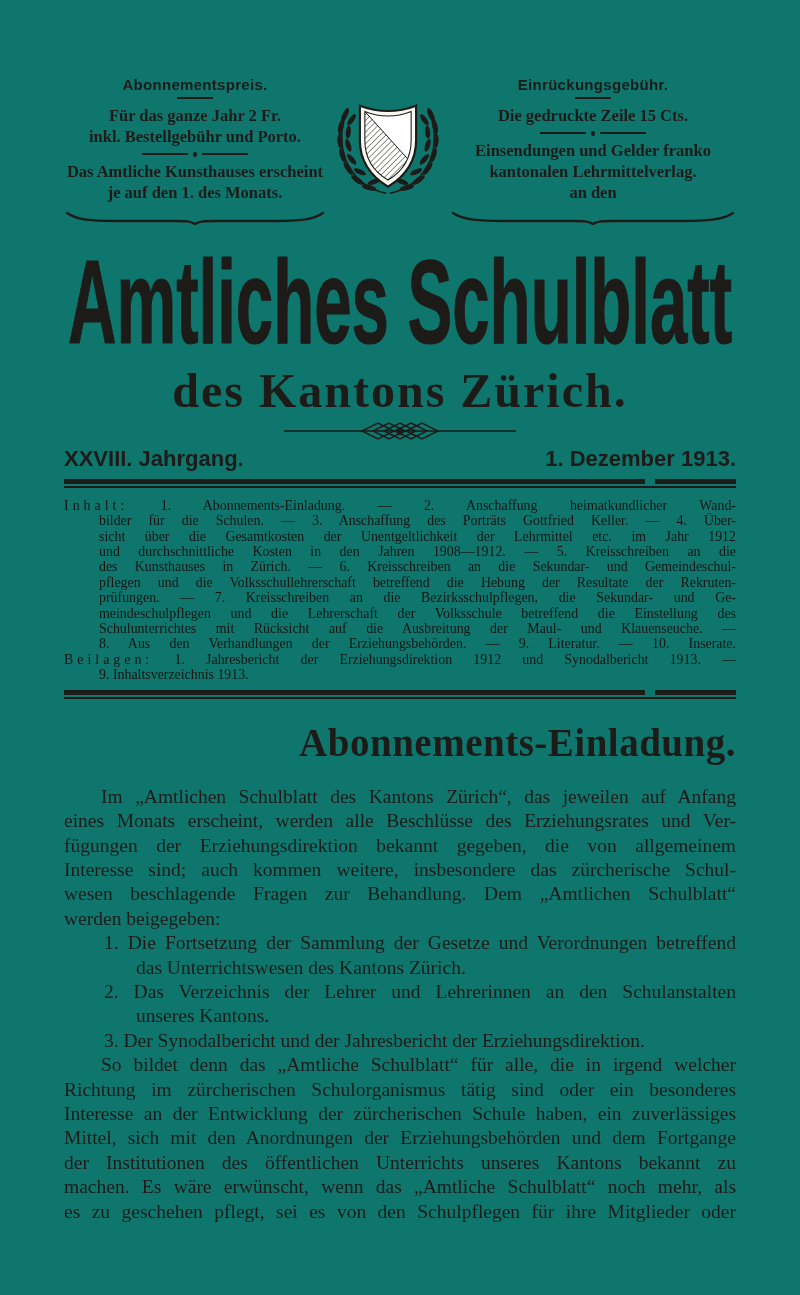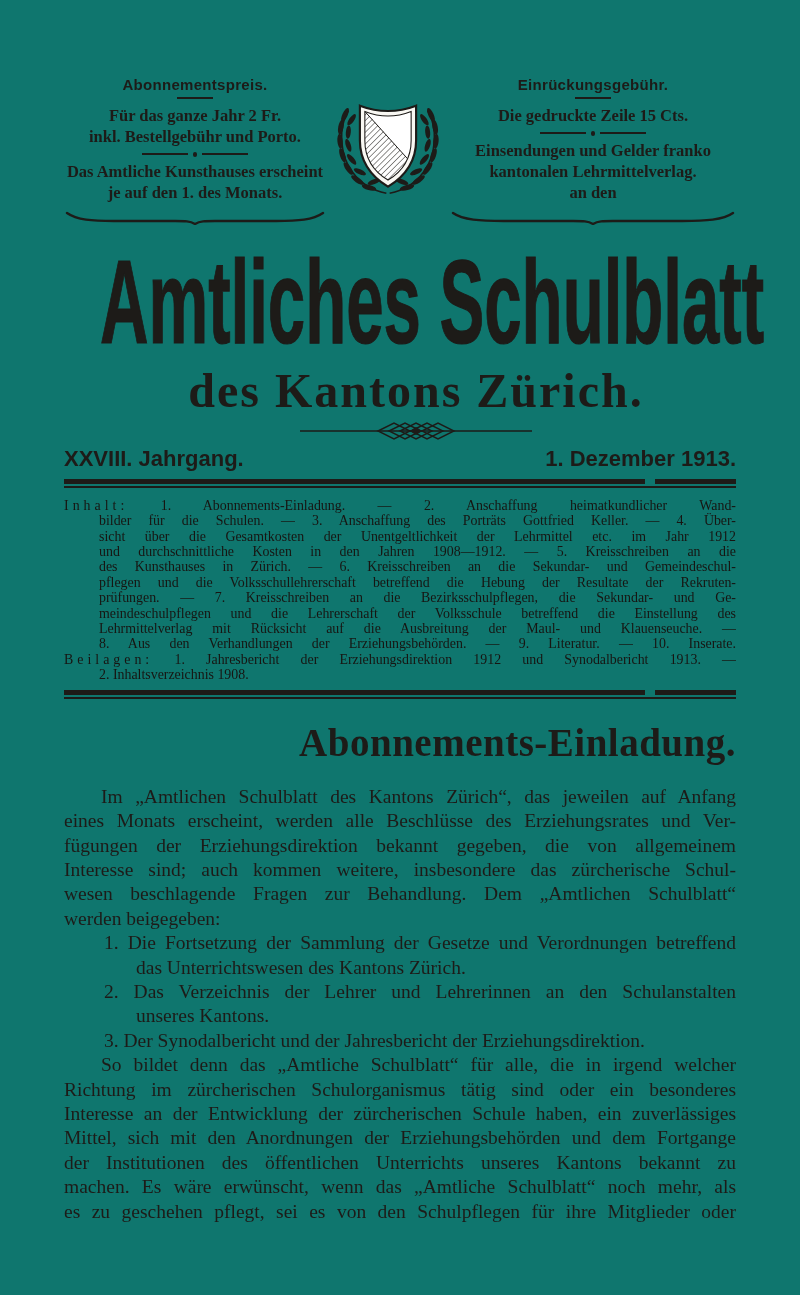--- a/index.html
+++ b/index.html
@@ -16,21 +16,21 @@
   .hdr-block.right { width:292px; }
   .hdr-title { font-family:"Liberation Sans", sans-serif; font-size:15px; letter-spacing:.3px; }
   .hdr-rule { width:36px; height:2px; background:#1d1b18; margin:4px auto 6px auto; }
   .hdr-line { font-size:16.5px; line-height:21px; }
   .dashdot { display:flex; align-items:center; justify-content:center; gap:5px; margin:5px 0 4px 0; }
   .dd-line { width:46px; height:1.7px; background:#1d1b18; }
   .dd-dot  { width:4.5px; height:4.5px; border-radius:50%; background:#1d1b18; }
   .brace { display:block; margin:7px auto 0 auto; }
   .emblem { margin-top:8px; }
   
-  .masthead { text-align:center; margin-top:12px;margin-left:32px; }
+  .masthead { text-align:center; margin-top:12px; }
   .masthead svg { display:block; margin:0 auto; }
   .subtitle { font-size:48px; font-weight:bold; letter-spacing:2px; margin-top:4px; text-align:center; }
   .ornament { display:block; margin:8px auto 0 auto; }
   
   .dateline { display:flex; align-items:baseline; margin-top:2px; font-weight:bold; }
   .dl-left   { flex:1; text-align:left;  font-family:"Liberation Sans", sans-serif; font-size:22px; }
   .dl-center { flex:1; text-align:center; font-family:"Liberation Serif", serif;   font-size:24px; }
   .dl-right  { flex:1; text-align:right; font-family:"Liberation Sans", sans-serif; font-size:22px; }
   
   .drule { margin-top:7px; }
@@ -161,27 +161,27 @@
       <span class="toc-label">Inhalt:</span>
       <span>1. Abonnements-Einladung. — 2. Anschaffung heimatkundlicher Wand-</span>
     </div>
     <div class="toc-line cont">bilder für die Schulen. — 3. Anschaffung des Porträts Gottfried Keller. — 4. Über-</div>
     <div class="toc-line cont">sicht über die Gesamtkosten der Unentgeltlichkeit der Lehrmittel etc. im Jahr 1912</div>
     <div class="toc-line cont">und durchschnittliche Kosten in den Jahren 1908—1912. — 5. Kreisschreiben an die</div>
     <div class="toc-line cont">des Kunsthauses in Zürich. — 6. Kreisschreiben an die Sekundar- und Gemeindeschul-</div>
     <div class="toc-line cont">pflegen und die Volksschullehrerschaft betreffend die Hebung der Resultate der Rekruten-</div>
     <div class="toc-line cont">prüfungen. — 7. Kreisschreiben an die Bezirksschulpflegen, die Sekundar- und Ge-</div>
     <div class="toc-line cont">meindeschulpflegen und die Lehrerschaft der Volksschule betreffend die Einstellung des</div>
-    <div class="toc-line cont">Lehrmittelverlag mit Rücksicht auf die Ausbreitung der Maul- und Klauenseuche. —</div>
+    <div class="toc-line cont">Schulunterrichtes mit Rücksicht auf die Ausbreitung der Maul- und Klauenseuche. —</div>
     <div class="toc-line cont">8. Aus den Verhandlungen der Erziehungsbehörden. — 9. Literatur. — 10. Inserate.</div>
     <div class="toc-line">
       <span class="toc-label">Beilagen:</span>
       <span>1. Jahresbericht der Erziehungsdirektion 1912 und Synodalbericht 1913. —</span>
     </div>
-    <div class="toc-line cont short">2. Inhaltsverzeichnis 1908.</div>
+    <div class="toc-line cont short">9. Inhaltsverzeichnis 1913.</div>
   </div>
   <div class="drule">
       <div class="thick"></div>
       <div class="thin"></div>
     </div>
 
   <div class="heading">Abonnements-Einladung.</div>
 
   <div class="body">
     <div class="b-line ind">Im „Amtlichen Schulblatt des Kantons Zürich“, das jeweilen auf Anfang</div>

